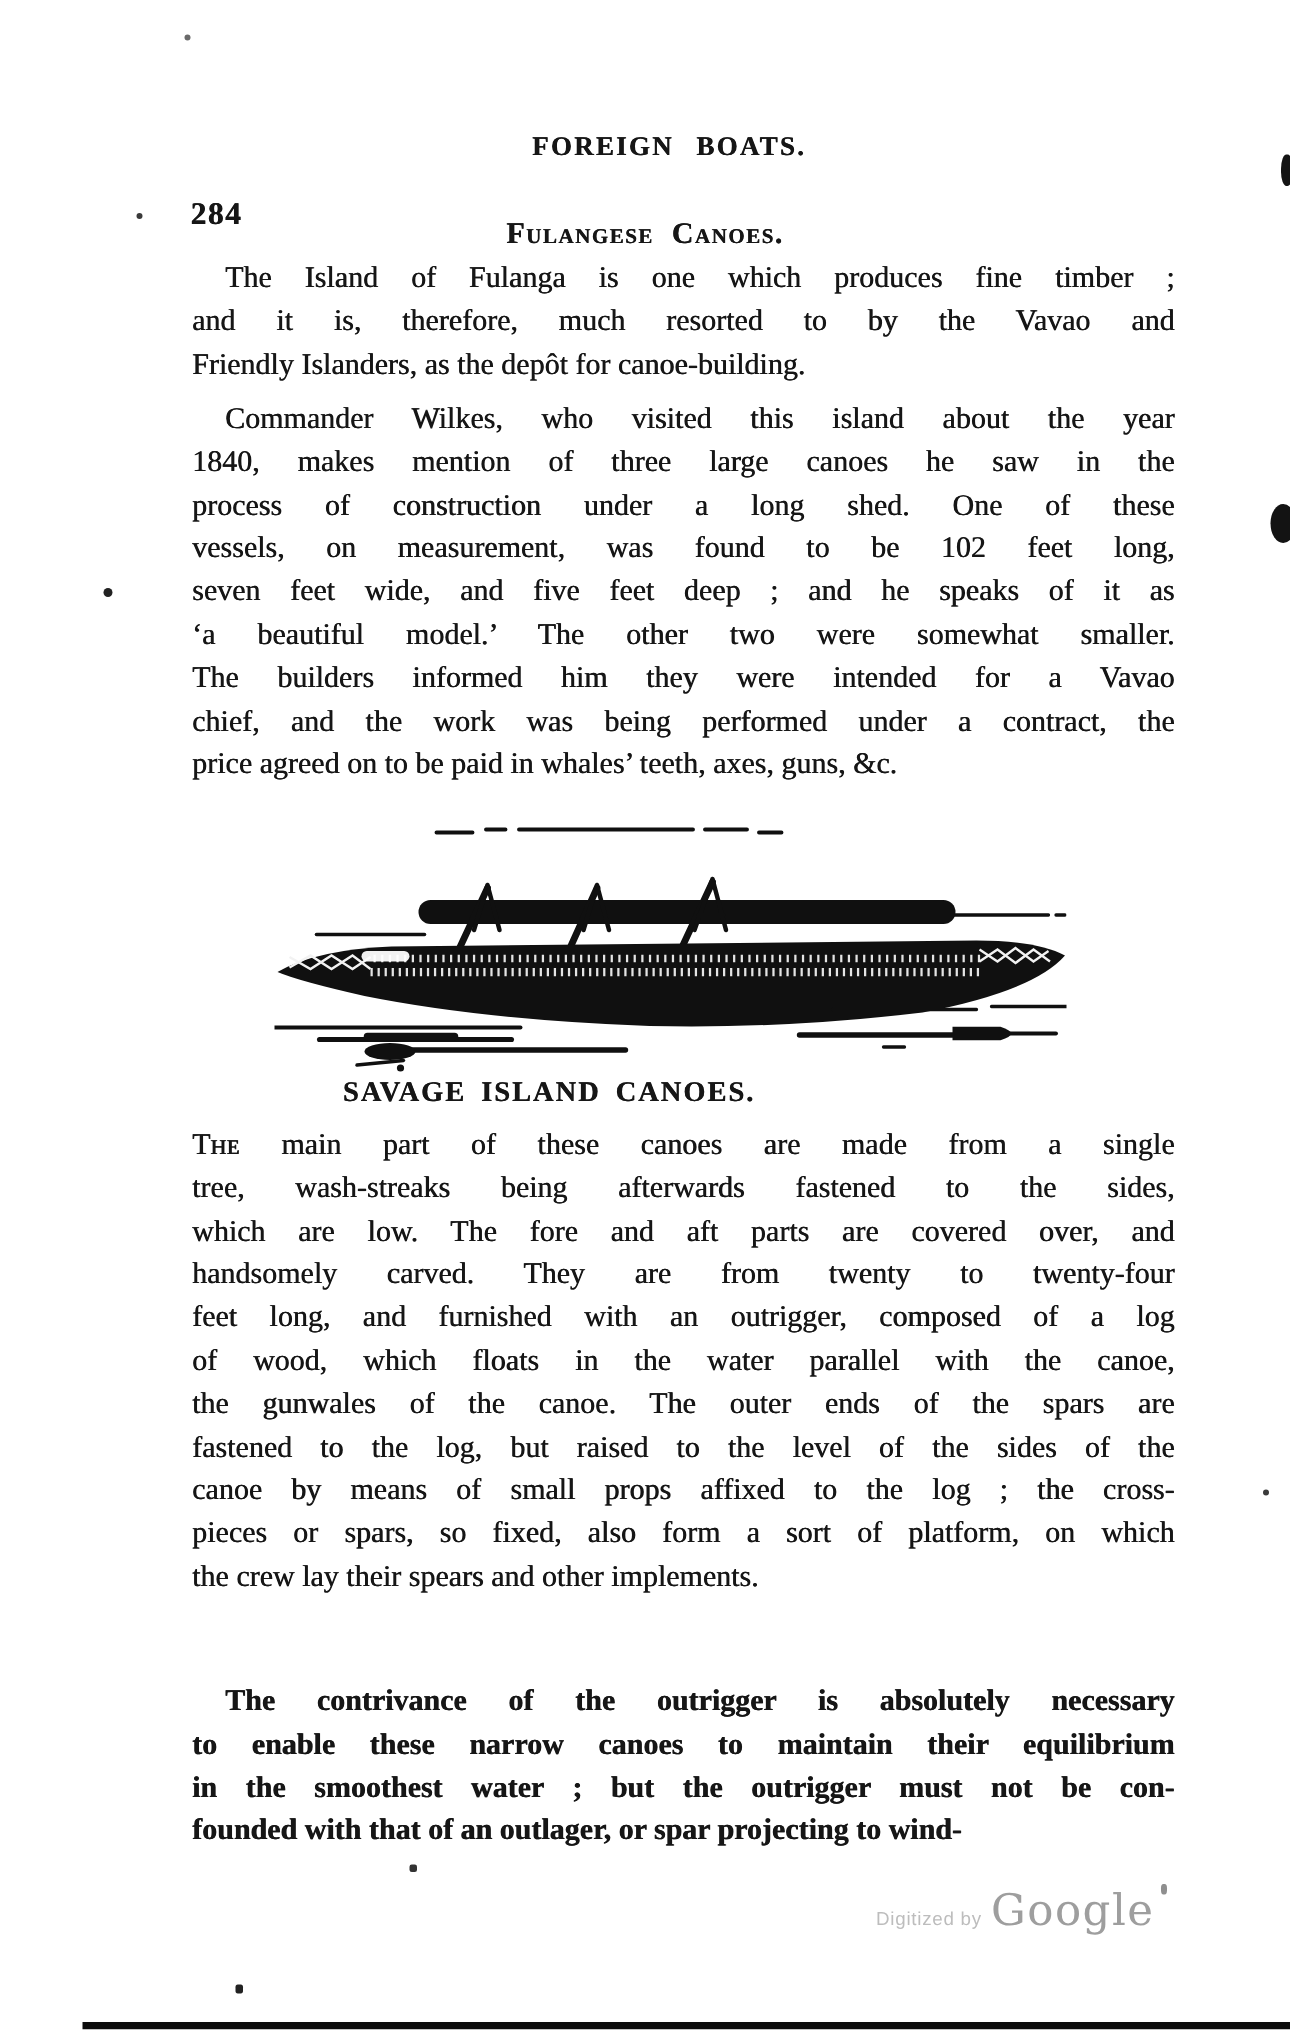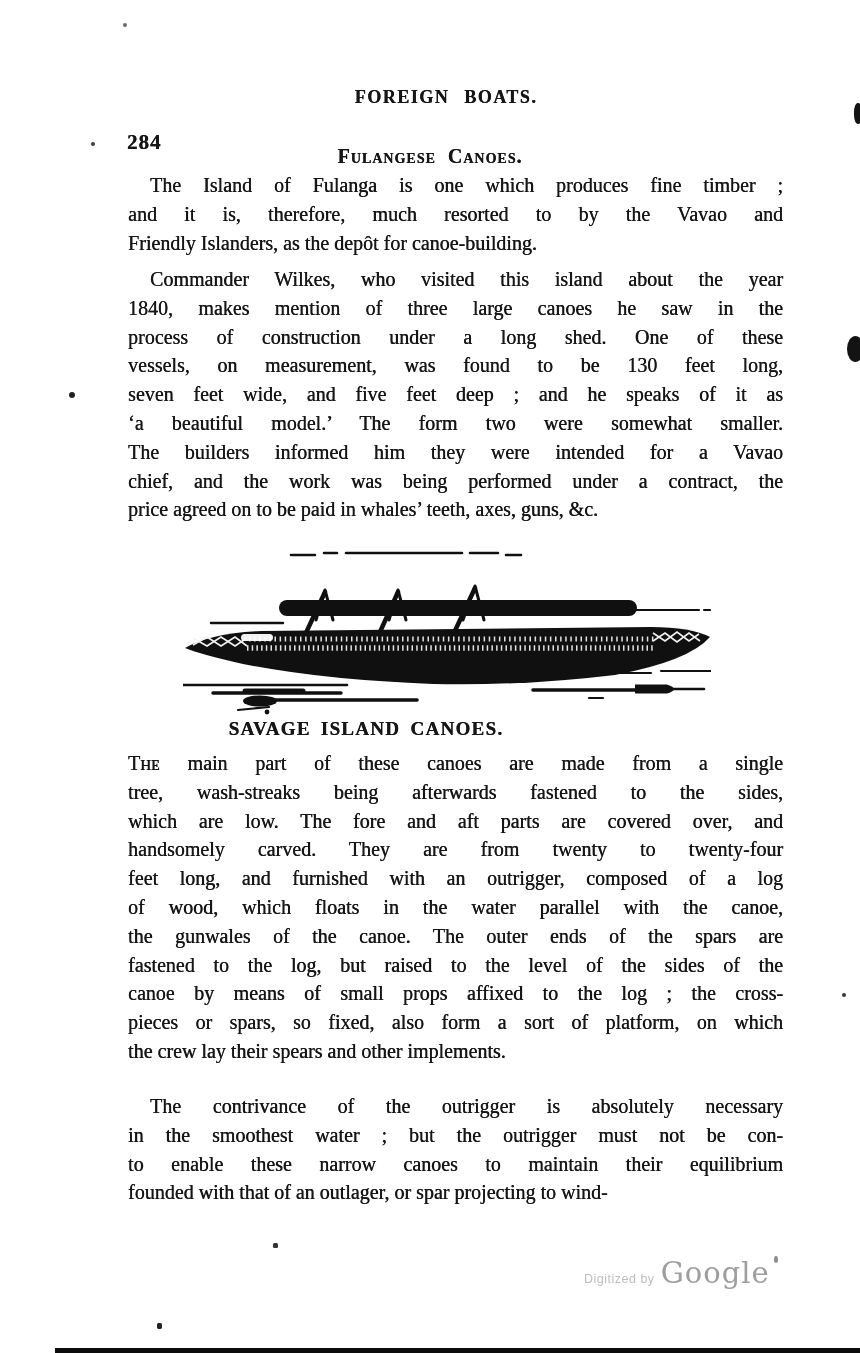--- a/index.html
+++ b/index.html
@@ -67,23 +67,23 @@
   <div class="para abs" style="top:171px;">
       <div class="tline tline-indent">The Island of Fulanga is one which produces fine timber ;</div>
       <div class="tline">and it is, therefore, much resorted to by the Vavao and</div>
       <div class="tline tline-last">Friendly Islanders, as the depôt for canoe-building.</div>
     </div>
 
   <div class="para abs" style="top:265px;">
       <div class="tline tline-indent">Commander Wilkes, who visited this island about the year</div>
       <div class="tline">1840, makes mention of three large canoes he saw in the</div>
       <div class="tline">process of construction under a long shed. One of these</div>
-      <div class="tline">vessels, on measurement, was found to be 130 feet long,</div>
+      <div class="tline">vessels, on measurement, was found to be 102 feet long,</div>
       <div class="tline">seven feet wide, and five feet deep ; and he speaks of it as</div>
-      <div class="tline">‘a beautiful model.’ The form two were somewhat smaller.</div>
+      <div class="tline">‘a beautiful model.’ The other two were somewhat smaller.</div>
       <div class="tline">The builders informed him they were intended for a Vavao</div>
       <div class="tline">chief, and the work was being performed under a contract, the</div>
       <div class="tline tline-last">price agreed on to be paid in whales’ teeth, axes, guns, &amp;c.</div>
     </div>
 
   <svg class="figure abs" viewBox="0 0 528 172" xmlns="http://www.w3.org/2000/svg">
     <g stroke="#101010" fill="none" stroke-linecap="round">
 
       <path d="M108,11 h24 M141,9 h13 M163,9 h116 M287,9 h28 M323,11 h15" stroke-width="2.6"></path>
 
@@ -143,24 +143,24 @@
       <div class="tline">handsomely carved. They are from twenty to twenty-four</div>
       <div class="tline">feet long, and furnished with an outrigger, composed of a log</div>
       <div class="tline">of wood, which floats in the water parallel with the canoe,</div>
       <div class="tline">the gunwales of the canoe. The outer ends of the spars are</div>
       <div class="tline">fastened to the log, but raised to the level of the sides of the</div>
       <div class="tline">canoe by means of small props affixed to the log ; the cross-</div>
       <div class="tline">pieces or spars, so fixed, also form a sort of platform, on which</div>
       <div class="tline tline-last">the crew lay their spears and other implements.</div>
     </div>
 
-  <div class="para abs" style="top:1092px;">
+  <div class="para abs" style="top:1120px;font-weight:bold;">
       <div class="tline tline-indent">The contrivance of the outrigger is absolutely necessary</div>
+      <div class="tline">to enable these narrow canoes to maintain their equilibrium</div>
       <div class="tline">in the smoothest water ; but the outrigger must not be con-</div>
-      <div class="tline">to enable these narrow canoes to maintain their equilibrium</div>
       <div class="tline tline-last">founded with that of an outlager, or spar projecting to wind-</div>
     </div>
 
   <div class="watermark abs">
     <span class="wm-prefix">Digitized by</span>
     <span class="wm-brand">Google</span>
   </div>
 
   <div id="artifact-layer">
       <span class="artifact" style="left: 123px; top: 23px; width: 4px; height: 4px; background: rgb(106, 106, 106); border-radius: 50%;"></span>

